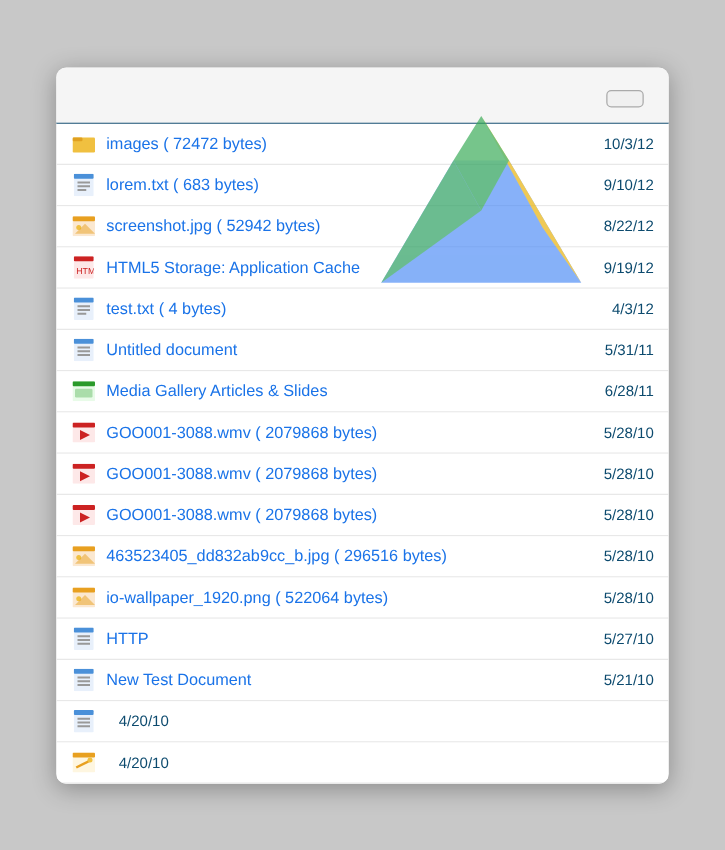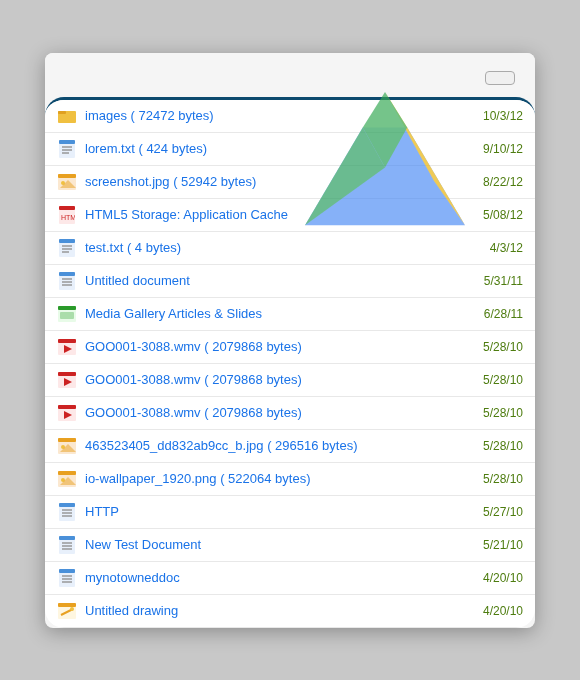--- a/index.html
+++ b/index.html
@@ -54,22 +54,21 @@
       height: 160px;
       pointer-events: none;
       opacity: 0.75;
       z-index: 5;
     }
 
     .list-container {
       overflow-y: auto;
       flex: 1;
       position: relative;
-      border-top: 3px solid #0c4a6e;
-      border-radius: 19px;
+      border-top: 1px solid #0c4a6e;
     }
     .list-container::-webkit-scrollbar { width: 8px; }
     .list-container::-webkit-scrollbar-track { background: #f0f0f0; }
     .list-container::-webkit-scrollbar-thumb { background: #bbb; border-radius: 4px; }
 
     .list-item {
       display: flex;
       align-items: center;
       padding: 6px 12px;
       border-bottom: 1px solid #e8e8e8;
@@ -92,21 +91,21 @@
       flex: 1;
       font-size: 13px;
       color: #1a73e8;
       cursor: pointer;
       white-space: nowrap;
       overflow: hidden;
       text-overflow: ellipsis;
     }
     .item-date {
       font-size: 12px;
-      color: #4d7c0f;
+      color: #0c4a6e;
       margin-left: 10px;
       flex-shrink: 0;
     }
   </style>
 </head>
 <body>
 
 <div class="window">
   <div class="header">
     <span class="title"></span>
@@ -138,21 +137,21 @@
       <div class="list-item">
         <div class="item-icon">
           <svg width="16" height="18" viewBox="0 0 16 18">
             <rect x="0" y="0" width="16" height="18" rx="1" fill="#e8f0fb"></rect>
             <rect x="0" y="0" width="16" height="4" rx="1" fill="#4a90d9"></rect>
             <line x1="3" y1="7" x2="13" y2="7" stroke="#999" stroke-width="1.5"></line>
             <line x1="3" y1="10" x2="13" y2="10" stroke="#999" stroke-width="1.5"></line>
             <line x1="3" y1="13" x2="10" y2="13" stroke="#999" stroke-width="1.5"></line>
           </svg>
         </div>
-        <span class="item-name">lorem.txt ( 424 bytes)</span>
+        <span class="item-name">lorem.txt ( 683 bytes)</span>
         <span class="item-date">9/10/12</span>
       </div>
       <div class="list-item">
         <div class="item-icon">
           <svg width="18" height="16" viewBox="0 0 18 16">
             <rect x="0" y="0" width="18" height="16" rx="1" fill="#fbe8d0"></rect>
             <rect x="0" y="0" width="18" height="4" rx="1" fill="#e8a020"></rect>
             <circle cx="5" cy="9" r="2" fill="#f0c040"></circle>
             <polygon points="10,6 18,14 2,14" fill="#e8a020" opacity="0.5"></polygon>
           </svg>
@@ -162,21 +161,21 @@
       </div>
       <div class="list-item">
         <div class="item-icon">
           <svg width="16" height="18" viewBox="0 0 16 18">
             <rect x="0" y="0" width="16" height="18" rx="1" fill="#fde8e8"></rect>
             <rect x="0" y="0" width="16" height="4" rx="1" fill="#cc2222"></rect>
             <text x="2" y="14" font-size="7" fill="#cc2222" font-family="Arial">HTML</text>
           </svg>
         </div>
         <span class="item-name">HTML5 Storage: Application Cache</span>
-        <span class="item-date">5/08/12</span>
+        <span class="item-date">9/19/12</span>
       </div>
       <div class="list-item">
         <div class="item-icon">
           <svg width="16" height="18" viewBox="0 0 16 18">
             <rect x="0" y="0" width="16" height="18" rx="1" fill="#e8f0fb"></rect>
             <rect x="0" y="0" width="16" height="4" rx="1" fill="#4a90d9"></rect>
             <line x1="3" y1="7" x2="13" y2="7" stroke="#999" stroke-width="1.5"></line>
             <line x1="3" y1="10" x2="13" y2="10" stroke="#999" stroke-width="1.5"></line>
             <line x1="3" y1="13" x2="10" y2="13" stroke="#999" stroke-width="1.5"></line>
           </svg>
@@ -294,29 +293,27 @@
       <div class="list-item">
         <div class="item-icon">
           <svg width="16" height="18" viewBox="0 0 16 18">
             <rect x="0" y="0" width="16" height="18" rx="1" fill="#e8f0fb"></rect>
             <rect x="0" y="0" width="16" height="4" rx="1" fill="#4a90d9"></rect>
             <line x1="3" y1="7" x2="13" y2="7" stroke="#999" stroke-width="1.5"></line>
             <line x1="3" y1="10" x2="13" y2="10" stroke="#999" stroke-width="1.5"></line>
             <line x1="3" y1="13" x2="13" y2="13" stroke="#999" stroke-width="1.5"></line>
           </svg>
         </div>
-        <span class="item-name">mynotowneddoc</span>
         <span class="item-date">4/20/10</span>
       </div>
       <div class="list-item">
         <div class="item-icon">
           <svg width="18" height="16" viewBox="0 0 18 16">
             <rect x="0" y="0" width="18" height="16" rx="1" fill="#fef6e0"></rect>
             <rect x="0" y="0" width="18" height="4" rx="1" fill="#e8a020"></rect>
             <line x1="3" y1="12" x2="15" y2="6" stroke="#e8a020" stroke-width="2"></line>
             <circle cx="14" cy="6" r="2" fill="#f0c040"></circle>
           </svg>
         </div>
-        <span class="item-name">Untitled drawing</span>
         <span class="item-date">4/20/10</span>
       </div>
     </div>
 </div>
 
 </body></html>

